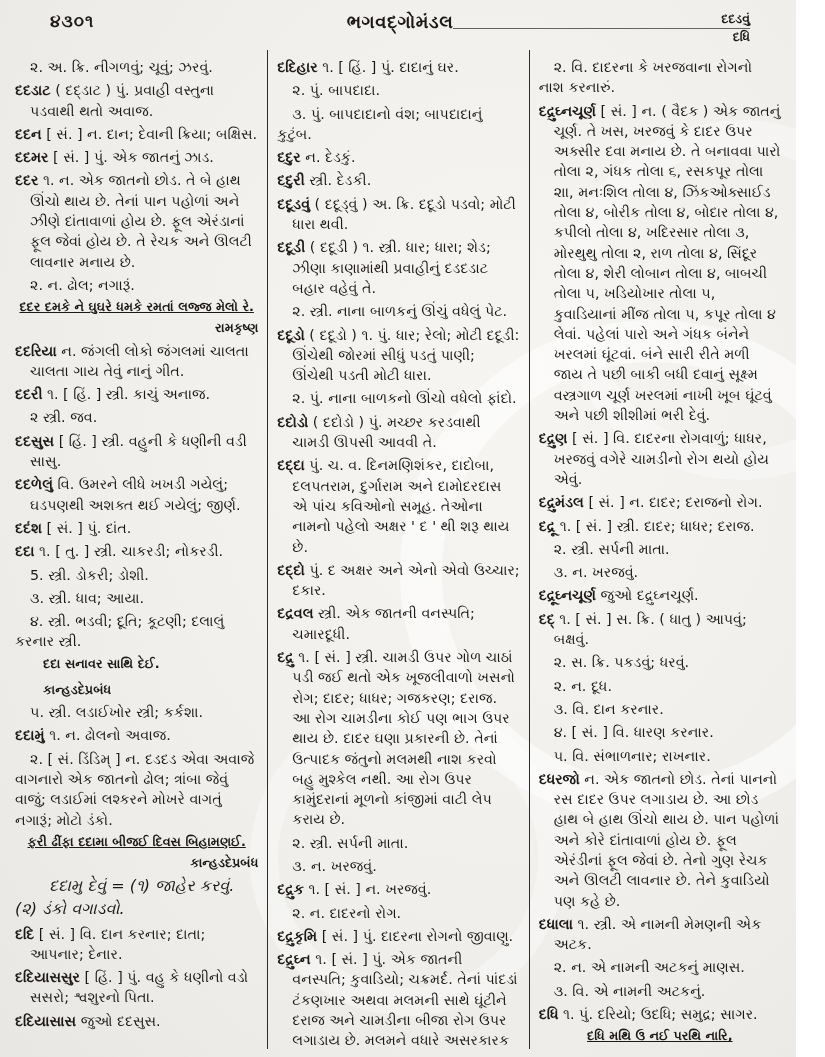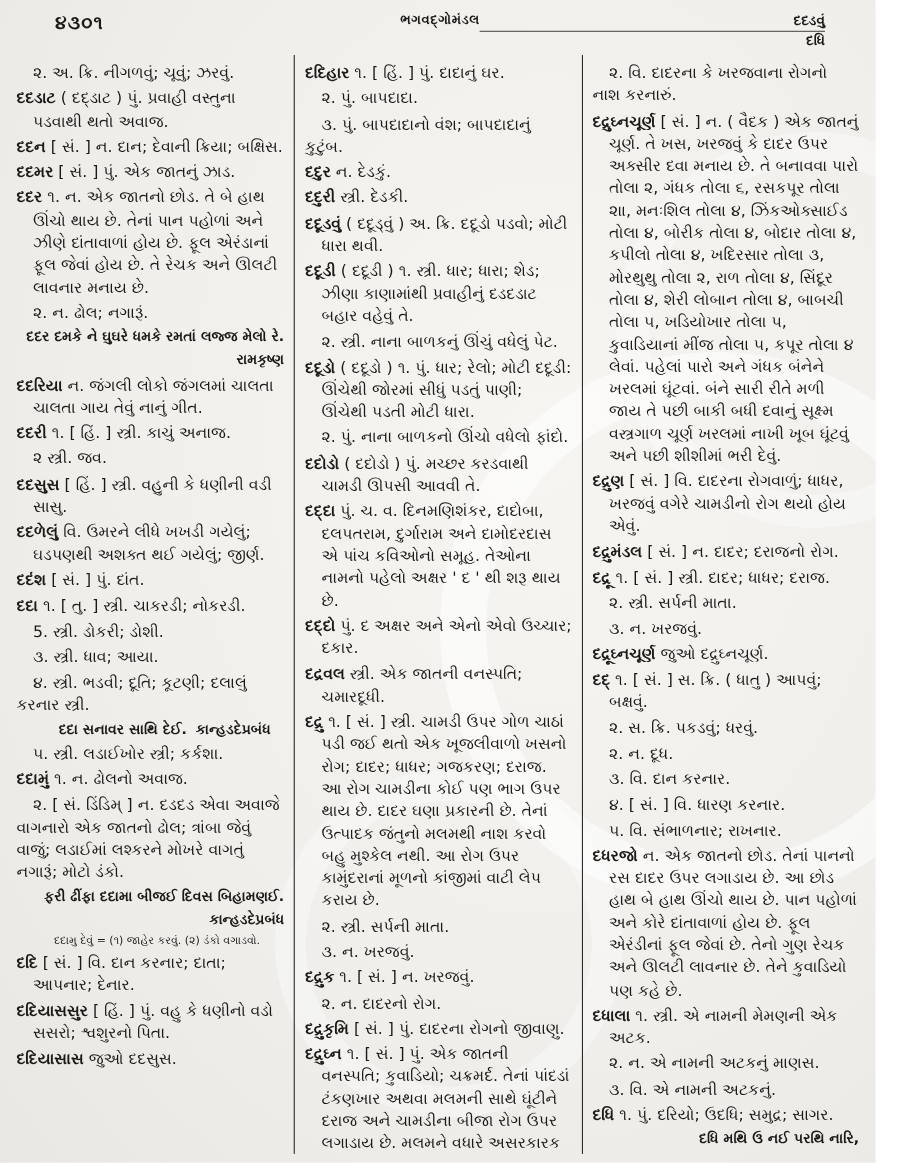--- a/index.html
+++ b/index.html
@@ -18,44 +18,44 @@
   .wm3 { width:260px; height:260px; top:700px; left:250px; border:28px solid rgba(255,255,255,0.35); }
 
   .hdr {
     position:relative; z-index:1;
     display:grid; grid-template-columns:1fr auto 1fr;
     align-items:start;
     padding:11px 46px 2px 50px;
     font-weight:bold;
   }
   .hdr .pageno { font-size:17px; letter-spacing:1px; }
-  .hdr .title  { font-size:12px; text-align:right; letter-spacing:0.5px; }
+  .hdr .title  { font-size:18px; text-align:right; letter-spacing:0.5px; }
   .hdr .catch  { text-align:right; font-size:12.5px; line-height:1.25; }
   .hdr .catch span { display:block; }
   .hdr .catch span:first-child { border-bottom:1px solid rgba(28,25,23,0.65); padding-bottom:1px; }
 
   .columns {
     position:absolute; z-index:1;
     top:50px; left:6px; right:6px; bottom:8px;
     display:grid; grid-template-columns:1fr 1fr 1fr;
   }
   .col { padding:4px 9px 0 9px; font-size:14.3px; line-height:1.42; overflow:hidden; }
   .col + .col { border-left:1.5px solid #2e2b28; }
 
   .col p { margin:3px 0; }
   .entry   { padding-left:15px; text-indent:-15px; }
   .headword{ font-weight:bold; }
   .sense   { text-indent:15px; }
-  .quote   { text-align:right; font-weight:bold; font-size:12.8px; margin:2px 0; }
+  .quote   { text-align:center; font-weight:bold; font-size:12.8px; margin:2px 0;text-decoration:underline; }
   .attr    { text-align:right; font-weight:bold; font-size:12.8px; margin:0 10px 4px 0; }
-  .idiom   { text-indent:34px; font-size:10px; }
+  .idiom   { text-indent:34px; font-size:16px;font-style:italic; }
   .quote-row {
-    display:flex; justify-content:center; gap:8px;
+    display:flex; justify-content:flex-end; gap:8px;
     font-weight:bold; font-size:12.8px;
-    padding:0 2px 0 28px; margin:2px 0;
+    padding:0 2px 0 28px; margin:2px 0;flex-direction:column;
   }
 </style>
 </head>
 <body>
 
 <div class="page">
   <div class="wm wm1"></div>
   <div class="wm wm2"></div>
   <div class="wm wm3"></div>
 

